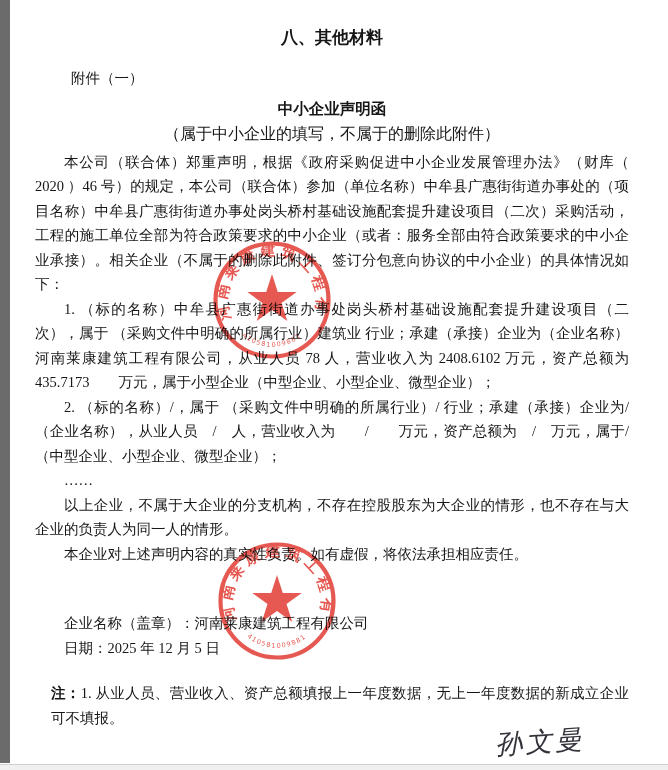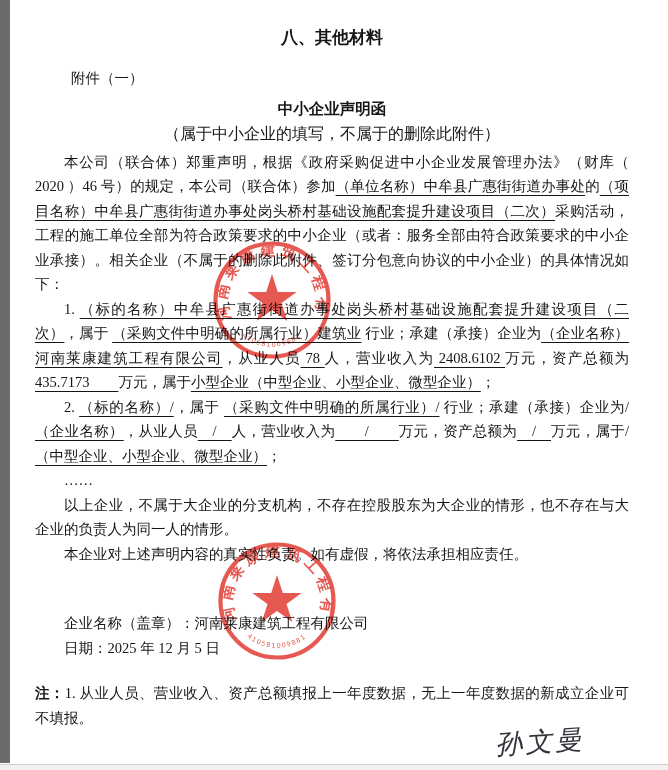--- a/index.html
+++ b/index.html
@@ -26,24 +26,24 @@
     margin:13px 0 0 0;
   }
   .attachment { margin:15px 0 0 36px; text-align:left; }
   .letter-title {
     text-align:center; font-weight:700; font-size:15.5px; line-height:22px;
     margin:7px 0 0 0;
   }
   .letter-sub { text-align:center; font-size:16px; line-height:22px; margin:3px 0 0 0; }
   p.body-p { margin:0; text-indent:2em; }
   p.first-body { margin-top:5px; }
-  .u { text-decoration:underline; text-underline-offset:4px; text-decoration-thickness:1px; }
+  .u { text-underline-offset:4px; text-decoration-thickness:1px; }
   .sig-company { margin:45px 0 0 0; padding-left:2em; text-indent:0; text-align:left; }
   .sig-date { margin:0; padding-left:2em; text-indent:0; text-align:left; }
-  .note-p { margin:21px 0 0 0; text-indent:0; }
+  .note-p { margin:21px 0 0 16px; text-indent:0; }
   .note-label { font-weight:700; }
   .stamp { position:absolute; opacity:0.85; mix-blend-mode:multiply; pointer-events:none; }
   .stamp-1 { left:210px; top:238px; }
   .stamp-2 { left:215px; top:539px; }
   .stamp-text { font-size:15px; letter-spacing:4.6px; fill:#e23c33; font-weight:700;
                 font-family:"Liberation Serif","DejaVu Serif",serif; }
   .stamp-num { font-size:6.5px; letter-spacing:1.2px; fill:#e23c33;
                font-family:"DejaVu Sans","Liberation Sans",sans-serif; }
   .signature {
     position:absolute; left:495px; top:724px;

